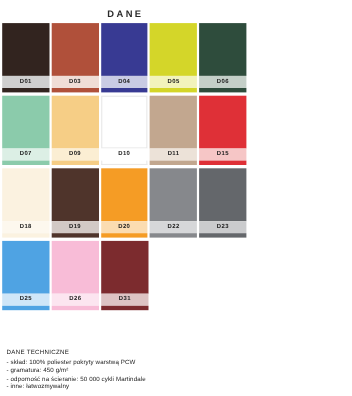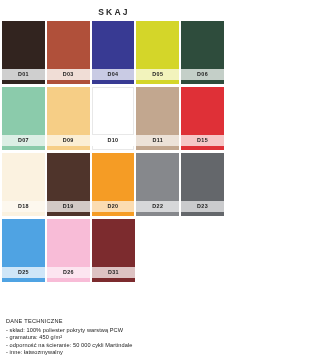--- a/index.html
+++ b/index.html
@@ -93,21 +93,21 @@
     font-size: 5.6px;
     line-height: 7.6px;
     letter-spacing: 0.1px;
     color: #1a1a1a;
     white-space: nowrap;
   }
 </style>
 </head>
 <body>
 
-<div id="page-title">SKAJ</div>
+<div id="page-title">DANE</div>
 
 <div id="swatch-grid">
     <div class="swatch-row">
       <div class="swatch-cell">
         <div class="swatch-color" style="background: rgb(50, 36, 31);"></div>
         <div class="swatch-label" style="background: rgb(207, 207, 207);">D01</div>
         <div class="swatch-foot" style="background: rgb(50, 36, 31);"></div>
       </div>
       <div class="swatch-cell">
         <div class="swatch-color" style="background: rgb(176, 80, 58);"></div>

